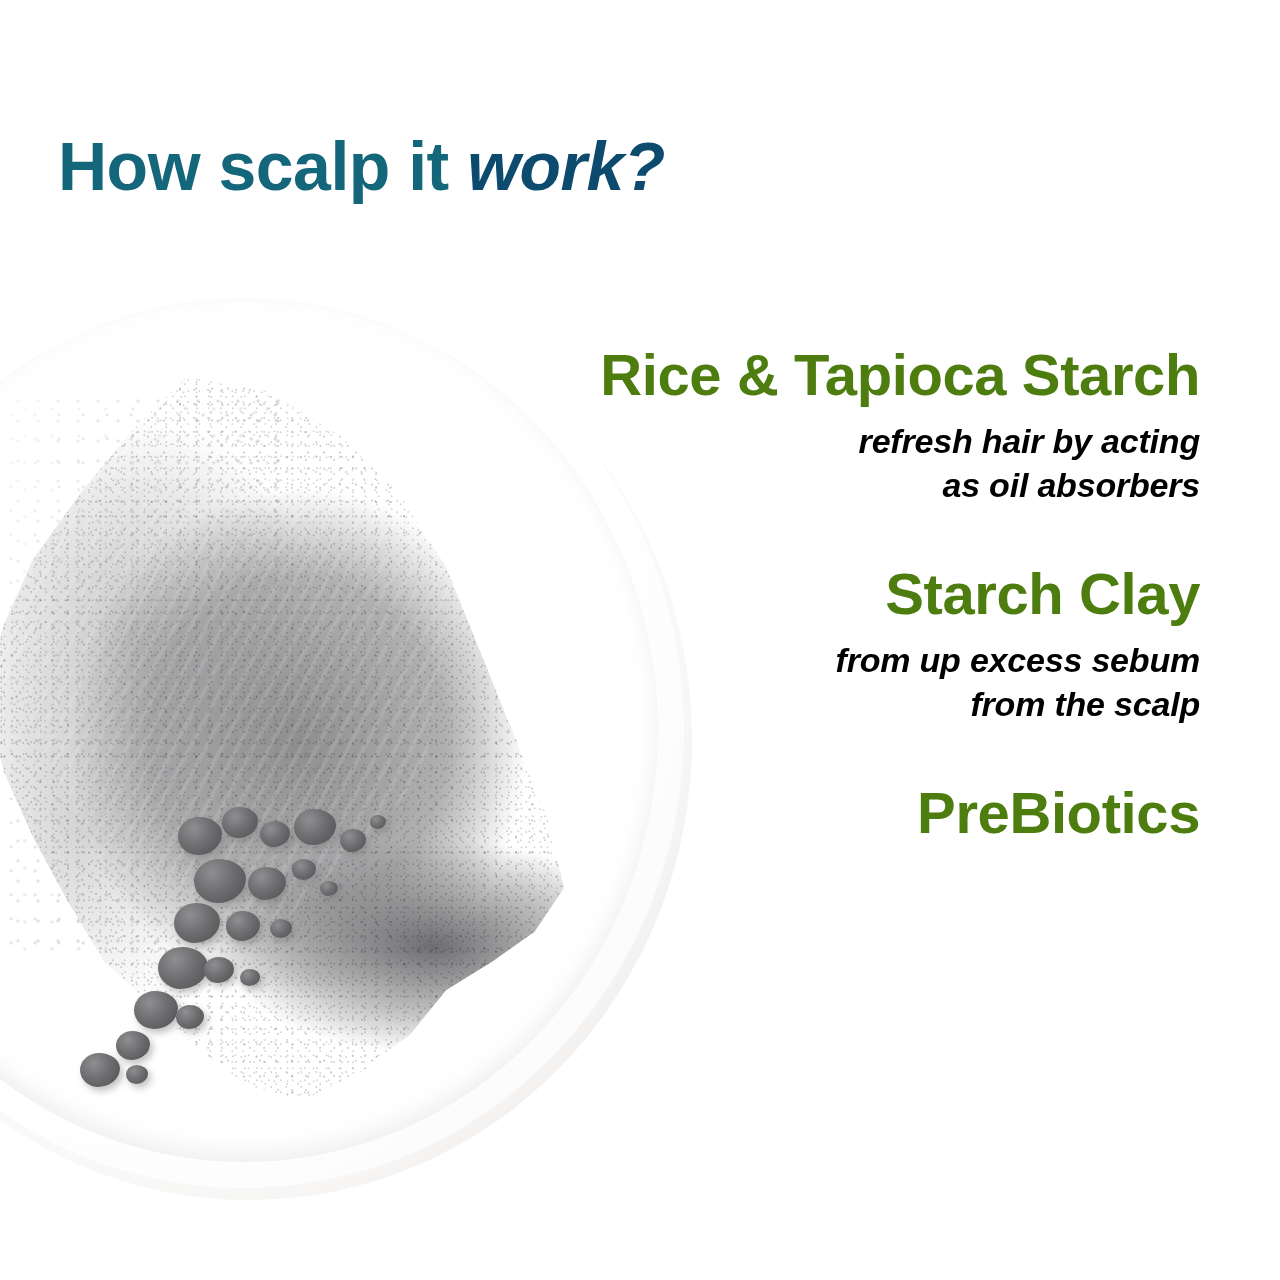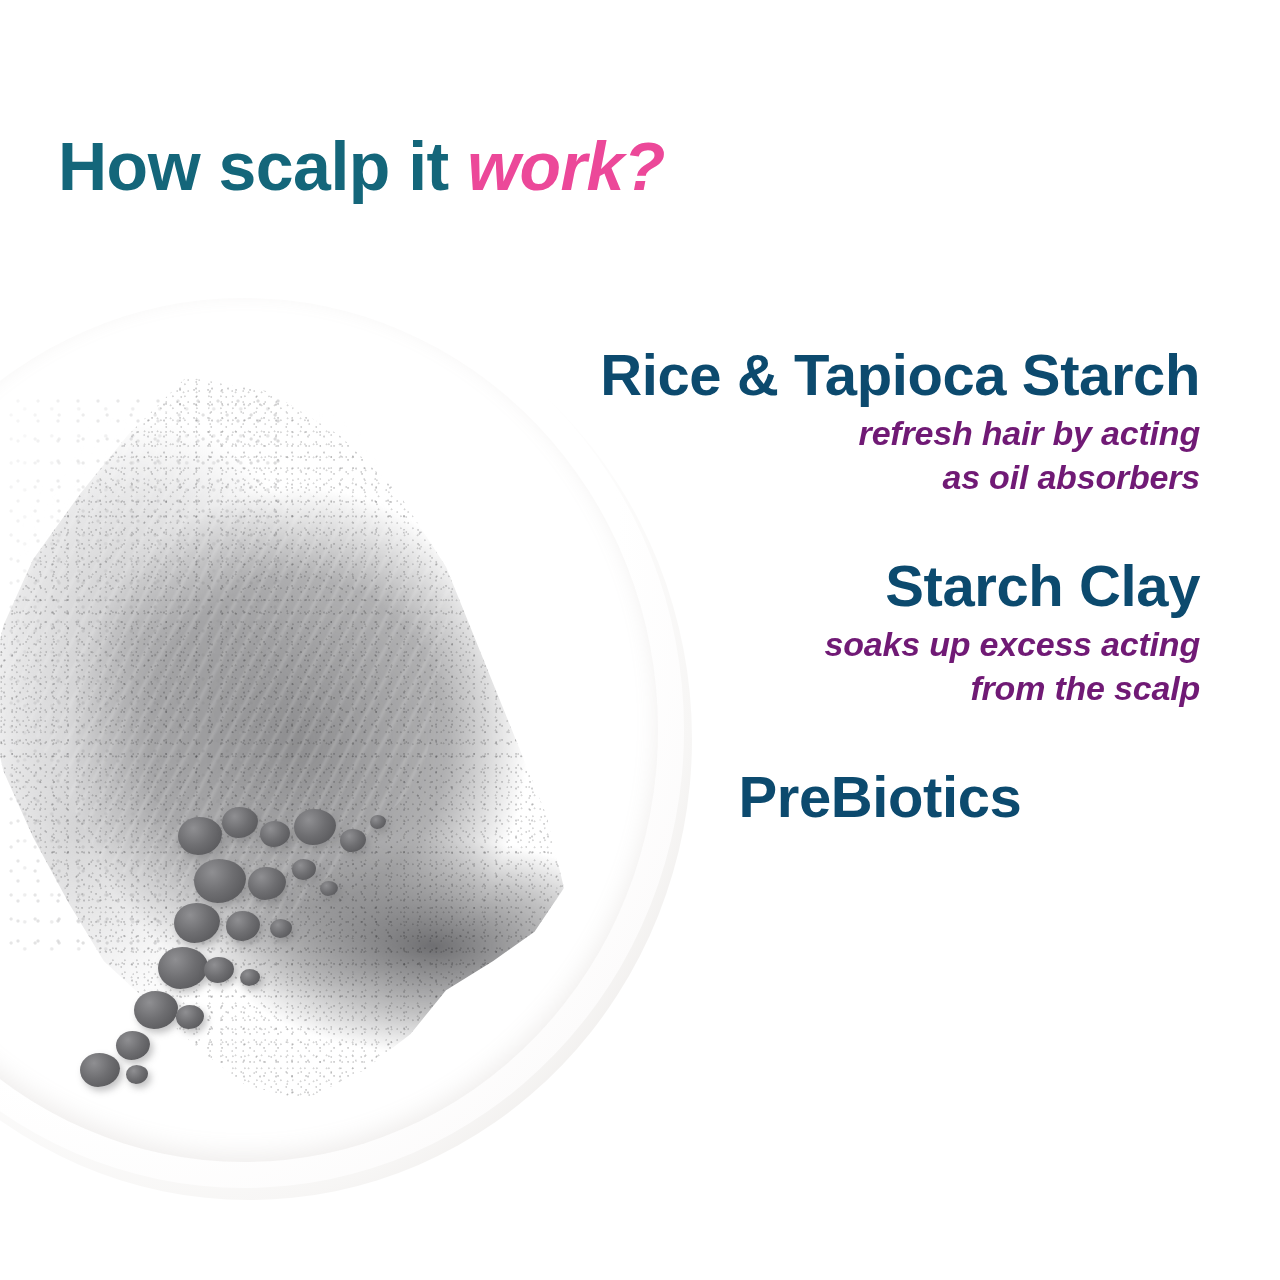--- a/index.html
+++ b/index.html
@@ -23,21 +23,21 @@
     left: 58px;
     top: 86px;
     font-size: 68px;
     font-weight: 700;
     letter-spacing: -0.5px;
     line-height: 1.0;
     white-space: nowrap;
     color: #14667A;
   }
   #page-heading .accent {
-    color: #ec4899;
+    color: #0c4a6e;
     font-style: italic;
     font-weight: 700;
   }
 
   
   #product-photo {
     position: absolute;
     left: -196px;
     top: 272px;
     width: 890px;
@@ -198,37 +198,37 @@
 
   
   #ingredient-list {
     position: absolute;
     right: 80px;
     top: 344px;
     width: 640px;
     text-align: right;
   }
   .ingredient-block { margin-bottom: 56px; }
-  .ingredient-block:last-child { margin-bottom: 0; text-align: center; }
+  .ingredient-block:last-child { margin-bottom: 0; }
   .ingredient-name {
     font-size: 58px;
     font-weight: 700;
     letter-spacing: -0.4px;
     line-height: 1.07;
-    color: #0c4a6e;
+    color: #4d7c0f;
     white-space: nowrap;
   }
   .ingredient-desc {
-    margin-top: 6px;
+    margin-top: 14px;
     font-size: 34px;
     font-weight: 700;
     font-style: italic;
     line-height: 1.28;
     letter-spacing: -0.2px;
-    color: #701a75;
+    color: #000000;
     white-space: pre-line;
   }
 </style>
 </head>
 <body>
 
 <div id="canvas">
 
   <h1 id="page-heading"><span>How scalp it </span><span class="accent">work?</span></h1>
 
@@ -274,21 +274,21 @@
 
     <div class="ingredient-block">
       <div class="ingredient-name">Rice &amp; Tapioca Starch</div>
       <div class="ingredient-desc">refresh hair by acting
 as oil absorbers</div>
     </div>
 
 
     <div class="ingredient-block">
       <div class="ingredient-name">Starch Clay</div>
-      <div class="ingredient-desc">soaks up excess acting
+      <div class="ingredient-desc">from up excess sebum
 from the scalp</div>
     </div>
 
     <div class="ingredient-block">
       <div class="ingredient-name">PreBiotics</div>
     </div>
 
   </div>
 </div>
 

